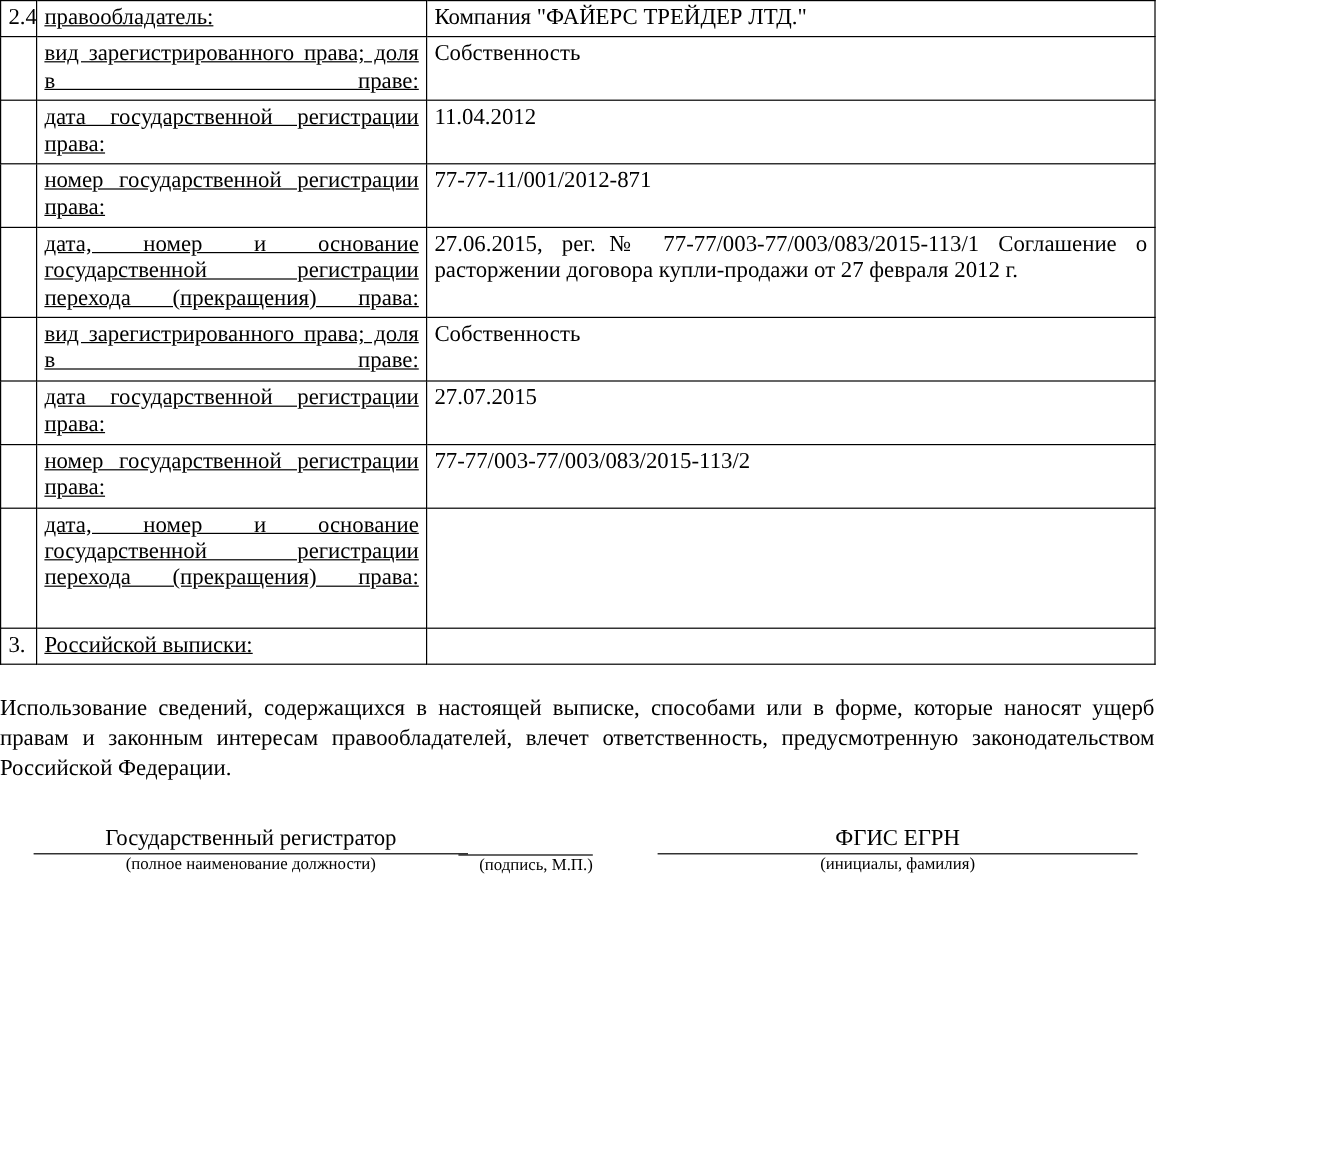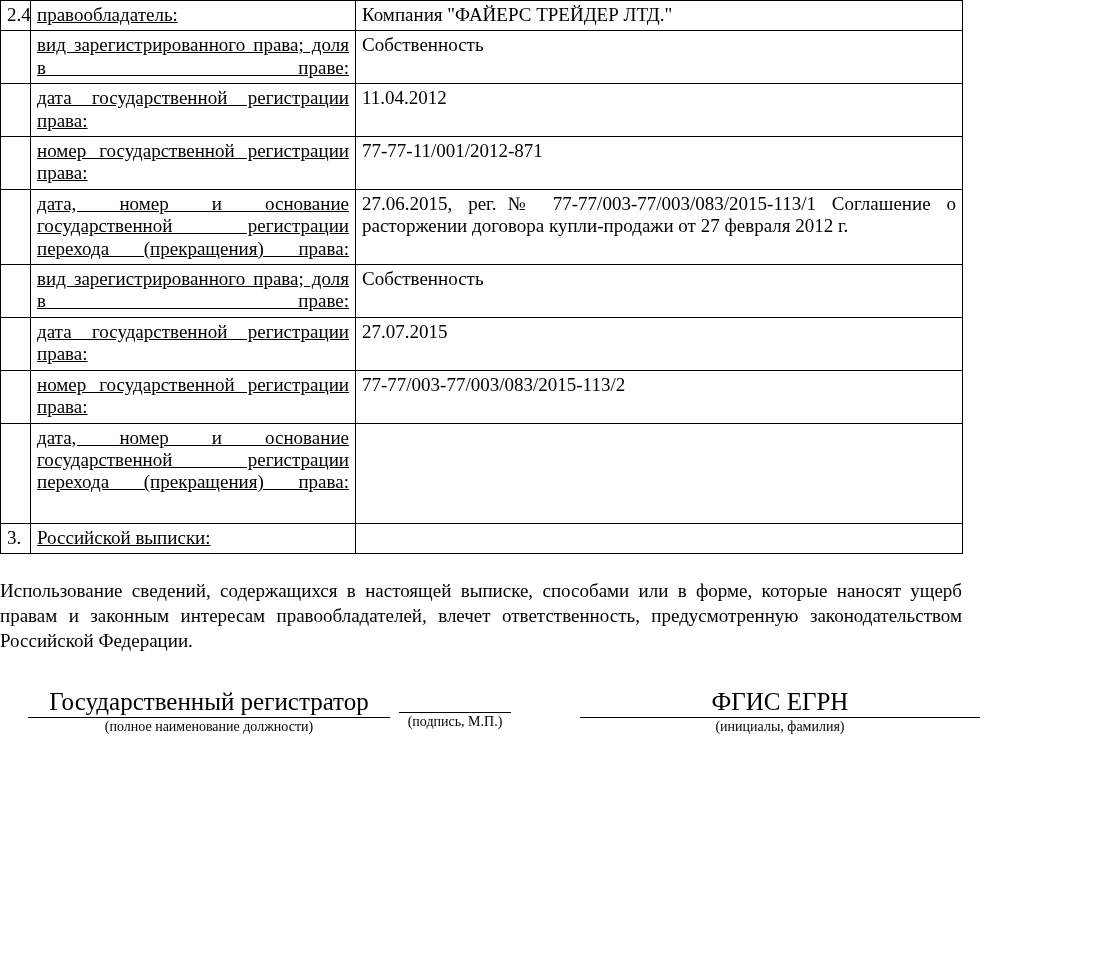--- a/index.html
+++ b/index.html
@@ -85,36 +85,36 @@
     width: 962px;
     margin-top: 34px;
     position: relative;
     height: 60px;
   }
   .sig {
     position: absolute;
     text-align: center;
   }
   .sig .title {
-    font-size: 25px;
+    font-size: 19px;
     white-space: nowrap;
     padding-bottom: 1px;
   }
   .sig .line {
     border-bottom: 1px solid #000;
     height: 0px;
   }
   .sig .caption {
     font-size: 14px;
     padding-top: 1px;
     white-space: nowrap;
   }
   .sig1 { left: 28px;  width: 362px; }
-  .sig2 { left: 399px; width: 112px; }
-  .sig3 { left: 580px; width: 400px; }
+  .sig2 { left: 382px; width: 112px; text-align: right; }
+  .sig3 { left: 548px; width: 400px; }
   .sig2 .title { height: 23px; }
 </style>
 </head>
 <body>
 
 <div class="page">
 
   <table class="doc-table">
     <colgroup>
       <col class="c-num">

